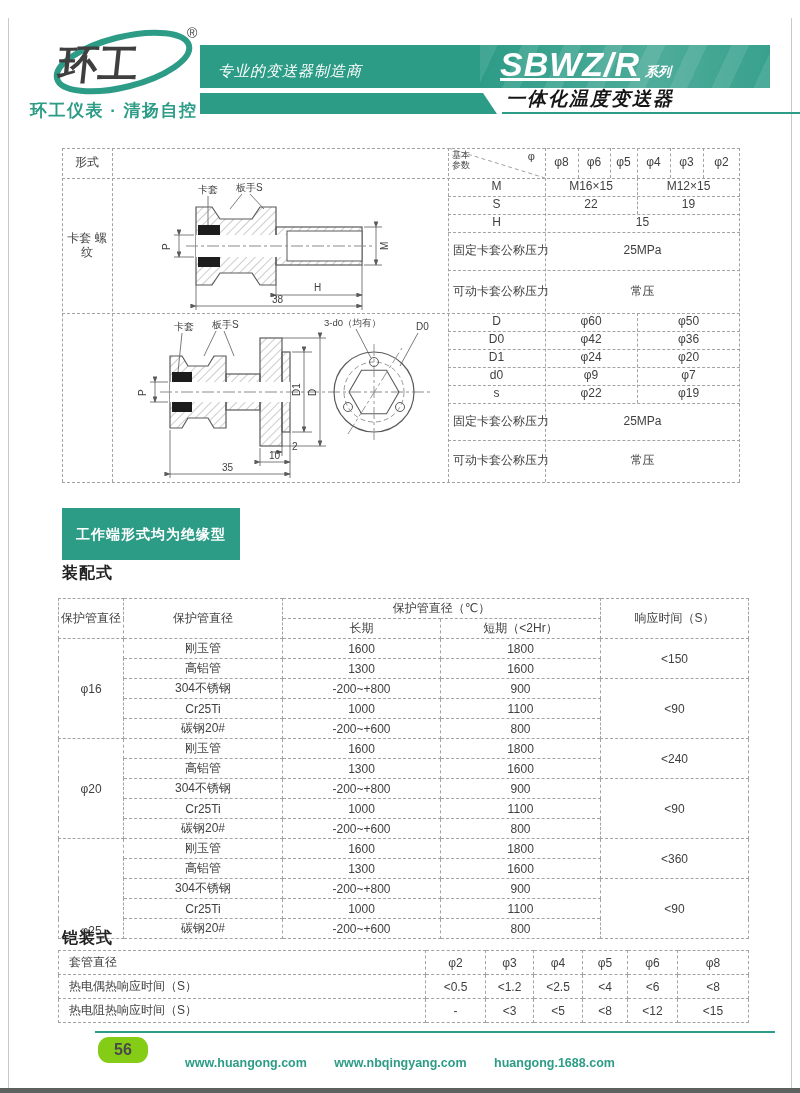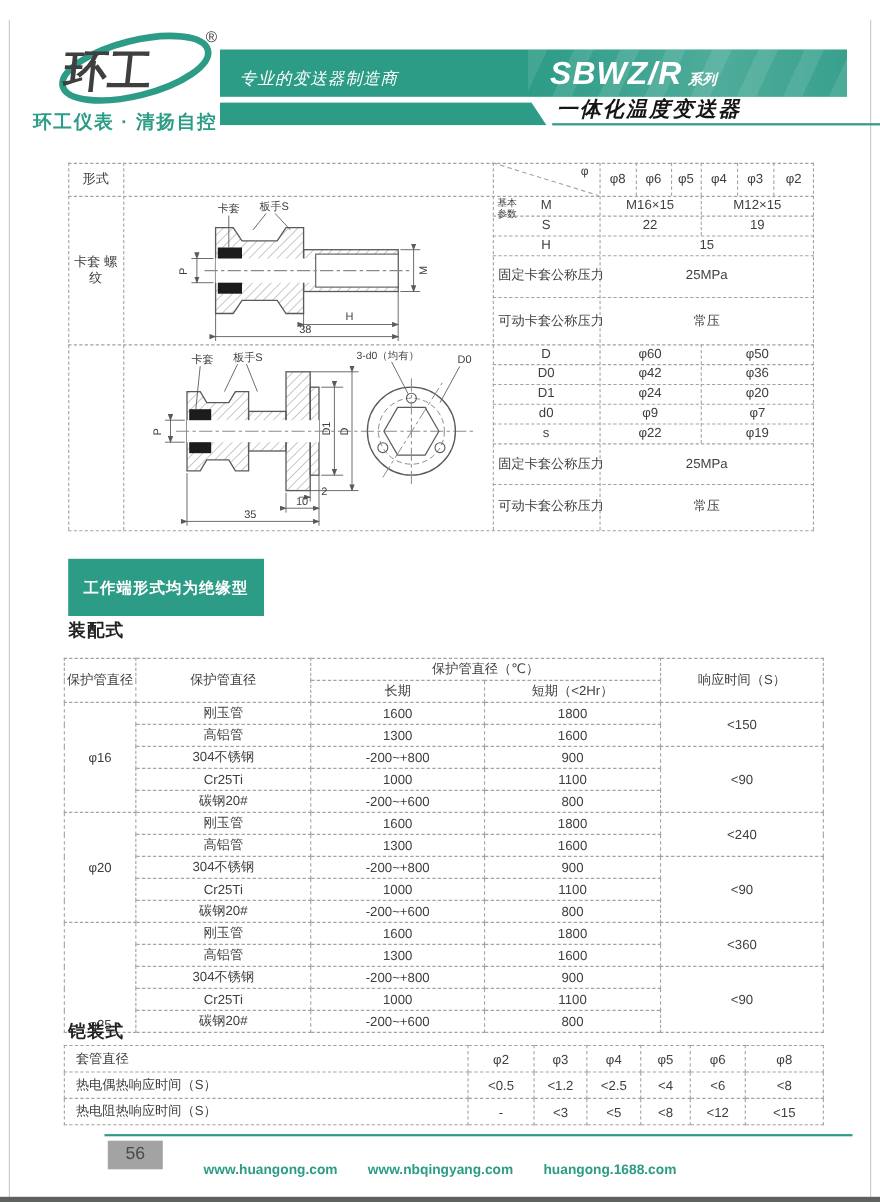--- a/index.html
+++ b/index.html
@@ -8,47 +8,47 @@
   .edge{position:absolute;top:18px;bottom:0;width:0;border-left:1px solid #c9c9c9;}
   
   #logo{position:absolute;left:35px;top:20px;}
   #tagline{position:absolute;left:30px;top:99px;font-size:17px;font-weight:bold;color:#2d9c87;letter-spacing:1.5px;white-space:nowrap;}
   #banner{position:absolute;left:200px;top:45px;width:570px;height:43px;background:#2d9c87;overflow:hidden;}
   #banner .texture{position:absolute;right:0;top:0;width:290px;height:100%;
      background:linear-gradient(to right,rgba(255,255,255,0) 0,rgba(255,255,255,.16) 60%,rgba(255,255,255,.05) 100%),
      repeating-linear-gradient(115deg,rgba(255,255,255,.10) 0 16px,rgba(255,255,255,0) 16px 38px);}
   #banner .slogan{position:absolute;left:18px;bottom:7px;color:#fff;font-style:italic;font-size:15px;letter-spacing:1px;white-space:nowrap;}
   #banner .series{position:absolute;left:300px;bottom:4px;color:#fff;white-space:nowrap;}
-  #banner .series b{font-size:29px;font-style:italic;letter-spacing:1px;}
+  #banner .series b{font-size:34px;font-style:italic;letter-spacing:1px;text-decoration:underline;}
   #banner .series i{font-size:13px;font-weight:bold;margin-left:5px;}
   #subbanner{position:absolute;left:200px;top:93px;width:570px;height:21px;padding-left:36px;}
   #subbanner .bar{position:absolute;left:0;top:0;width:297px;height:21px;background:#2d9c87;
       clip-path:polygon(0 0,calc(100% - 14px) 0,100% 100%,0 100%);}
   #subbanner .uline{position:absolute;left:302px;right:0;bottom:0;height:2px;background:#2d9c87;}
   #subbanner .product{position:absolute;left:306px;bottom:2px;font-size:19px;font-weight:bold;font-style:italic;color:#151515;letter-spacing:2px;white-space:nowrap;}
   
   #spec{position:absolute;left:62px;top:148px;width:678px;height:334px;font-size:12px;color:#3f3f3f;}
   .hl{position:absolute;height:0;border-top:1px dashed #a3a3a3;}
   .vl{position:absolute;width:0;border-left:1px dashed #a3a3a3;}
   .cell{position:absolute;display:flex;align-items:center;justify-content:center;text-align:center;line-height:1.15;}
   .cell.left{justify-content:flex-start;padding-left:5px;text-align:left;}
-  .corner-top{position:absolute;left:4px;top:2px;font-size:9px;line-height:10px;margin-top:29px;}
+  .corner-top{position:absolute;left:4px;top:2px;font-size:9px;line-height:10px;}
   .corner-phi{position:absolute;right:10px;top:2px;font-size:11px;}
   
   .notebar{position:absolute;background:#2d9c87;color:#fff;font-size:14px;font-weight:bold;height:22px;line-height:22px;padding:15px 14px;letter-spacing:1px;white-space:nowrap;}
   .sec-title{position:absolute;font-size:16px;font-weight:bold;color:#222;letter-spacing:1px;}
   
   table.dash{border-collapse:collapse;table-layout:fixed;font-size:12px;color:#3f3f3f;}
   table.dash td,table.dash th{border:1px dashed #a3a3a3;font-weight:normal;text-align:center;padding:0;height:19px;overflow:hidden;}
   #armored-table td{height:23px;}
   #armored-table td.lbl{text-align:left;padding-left:10px;}
   td.vbottom{vertical-align:bottom;padding-bottom:2px;}
   
   #foot-line{position:absolute;left:95px;top:1031px;width:680px;height:2px;background:#2d9c87;}
-  #page-num{position:absolute;left:98px;top:1037px;width:50px;height:26px;background:#a3a3a3;color:#4a4a4a;font-size:16px;font-weight:normal;display:flex;align-items:center;justify-content:center;}
+  #page-num{position:absolute;left:98px;top:1037px;width:50px;height:26px;background:#84cc16;color:#4a4a4a;font-size:16px;font-weight:bold;display:flex;align-items:center;justify-content:center;border-radius:11px;}
   #foot-urls{position:absolute;left:0;top:1041px;width:800px;text-align:center;color:#2d9c87;font-size:12.5px;font-weight:bold;margin-top:15px;}
   #foot-urls span{margin:0 12px;}
   #bottom-bar{position:absolute;left:0;bottom:0;width:800px;height:5px;background:#5d625f;}
   svg text{fill:#3f3f3f;font-family:"Liberation Sans","DejaVu Sans",sans-serif;}
 </style>
 </head>
 <body>
 
 <div id="page">
   <div class="edge" style="left:8px"></div>

